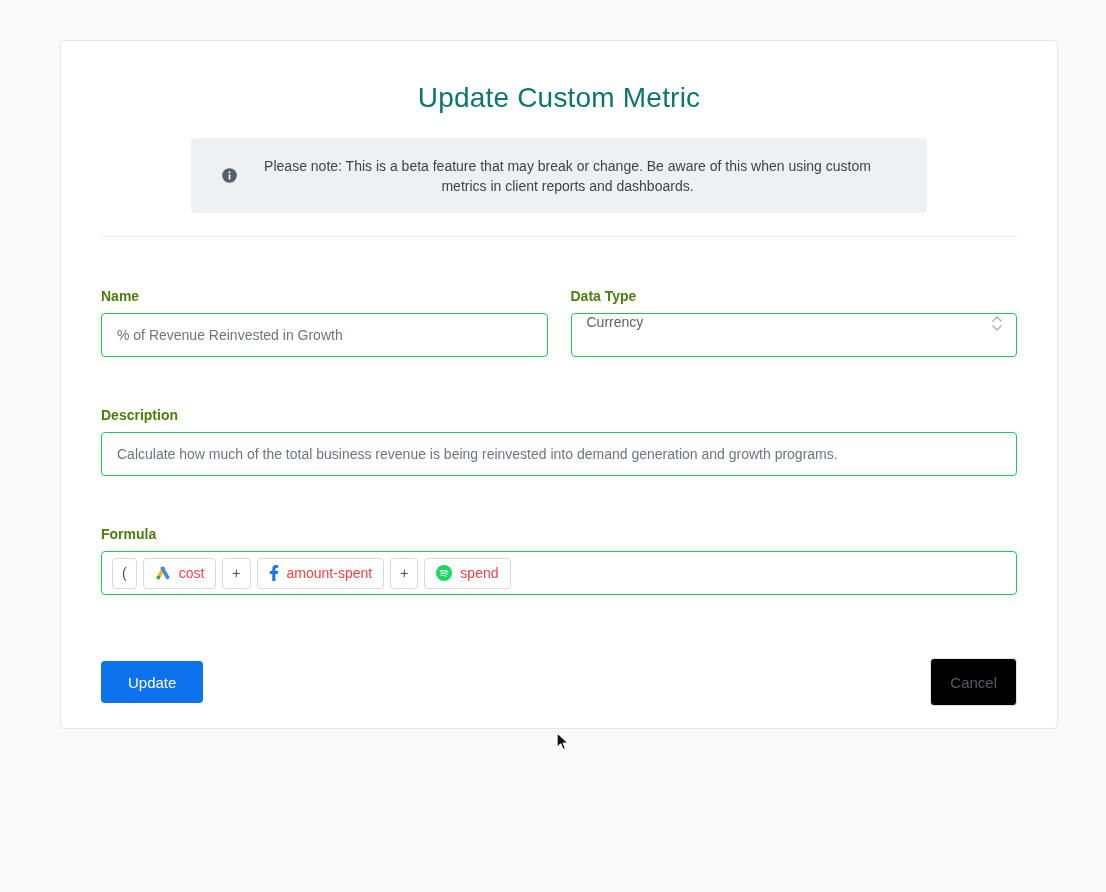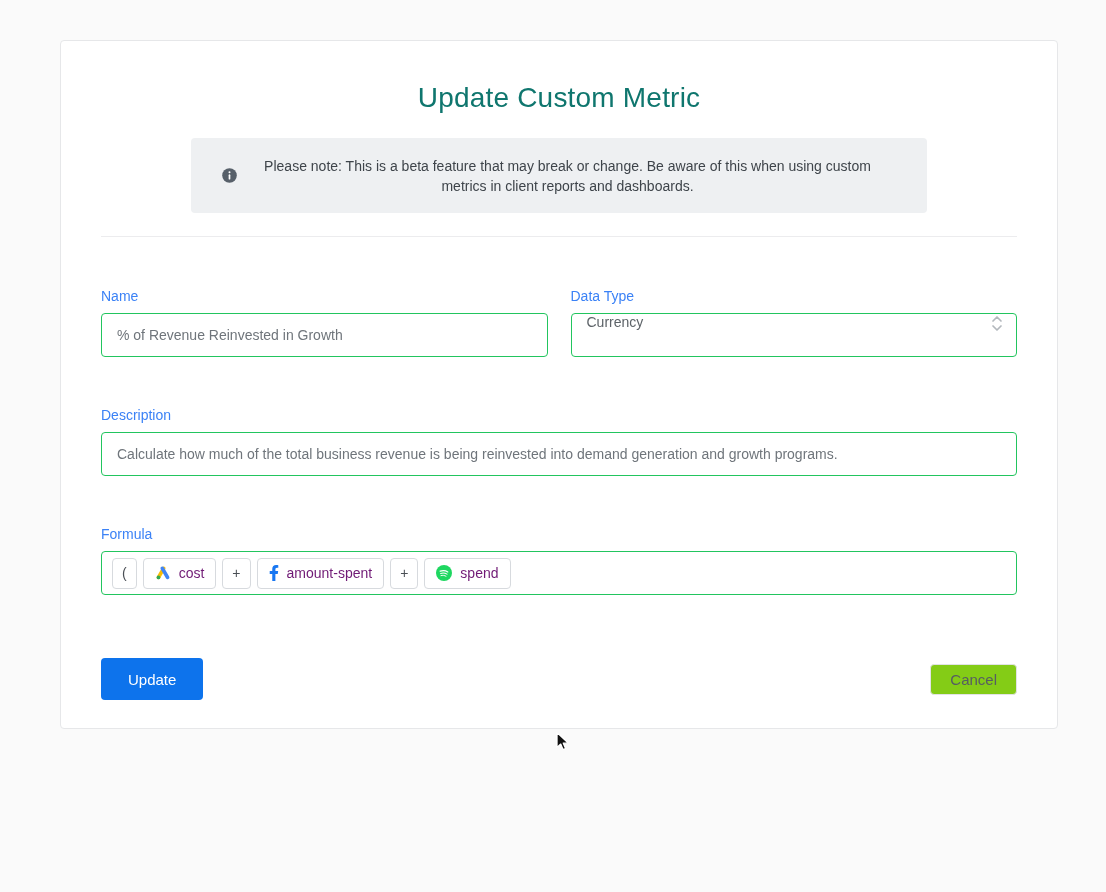--- a/index.html
+++ b/index.html
@@ -53,22 +53,22 @@
   }
   .form-grid {
     display: grid;
     grid-template-columns: 1fr 1fr;
     column-gap: 23px;
     margin-top: 51px;
   }
   .field-label {
     display: block;
     font-size: 14px;
-    font-weight: normal;
-    color: #3b82f6;
+    font-weight: bold;
+    color: #4d7c0f;
   }
   .text-input, .select-box, .formula-bar {
     margin-top: 9px;
     width: 100%;
     height: 44px;
     border: 1px solid #22c55e;
     border-radius: 4px;
     background: #ffffff;
     font-family: "Liberation Sans", sans-serif;
     font-size: 14px;
@@ -94,21 +94,21 @@
   .token {
     display: inline-flex;
     align-items: center;
     gap: 8px;
     height: 31px;
     padding: 8px 11px;
     border: 1px solid #d7dade;
     border-radius: 4px;
     background: #fff;
     font-size: 14px;
-    color: #701a75;
+    color: #ef4444;
     white-space: nowrap;
     cursor: default;
   }
   .token.op { padding: 0 9px; color: #4a4f55; }
   .button-row {
     margin-top: 63px;
     display: flex;
     justify-content: space-between;
     align-items: center;
   }
@@ -119,24 +119,24 @@
     cursor: pointer;
   }
   .btn-primary {
     background: #0d73ec;
     color: #ffffff;
     border: none;
     height: 42px;
     padding: 0 27px;
   }
   .btn-secondary {
-    background: #84cc16;
+    background: #000000;
     color: #565c63;
     border: 1px solid #e2e3e5;
-    height: 31px;
+    height: 48px;
     padding: 0 19px;
   }
   .cursor {
     position: absolute;
     left: 553px; top: 731px;
     pointer-events: none;
   }
   .icon { display: inline-flex; align-items: center; }
 </style>
 </head>

